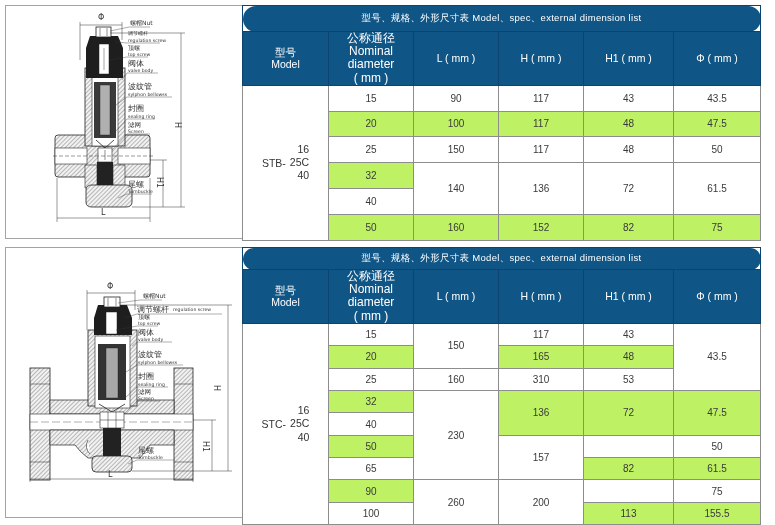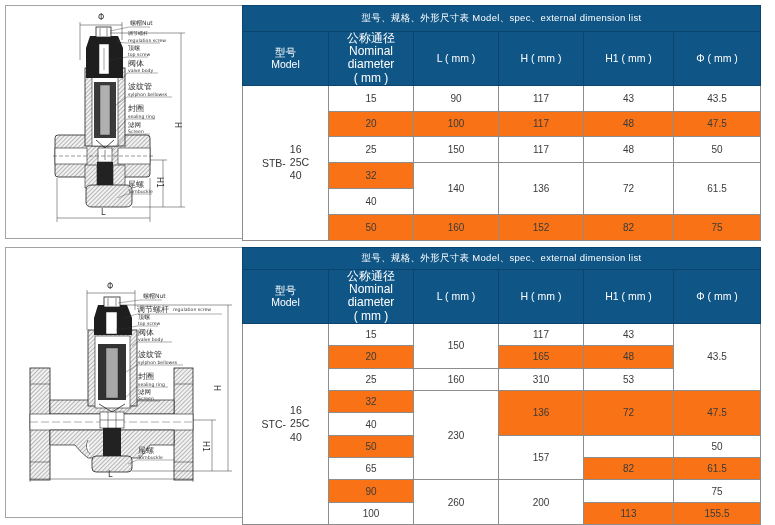--- a/index.html
+++ b/index.html
@@ -15,33 +15,33 @@
   .lbl-en { font-size:4.6px; fill:#333; font-family:"DejaVu Sans", sans-serif; }
   .lbl-mix { font-size:6px; fill:#333; font-family:"DejaVu Sans", sans-serif; }
   .dim-lbl { font-size:8px; fill:#333; font-family:"DejaVu Sans", sans-serif; }
 
   table.dim-table { position:absolute; left:242px; width:518px; border-collapse:collapse;
                     table-layout:fixed; font-family:"Liberation Sans", "DejaVu Sans", sans-serif; }
   table.t1 { top:5px; height:233px; }
   table.t2 { top:247px; height:270px; }
   .dim-table th { background:#0f5586; color:#fff; font-weight:normal; text-align:center;
                   border:1px solid #0b446e; padding:0; line-height:1.15; }
-  .dim-table .title-row th { font-size:9.5px; letter-spacing:0.3px; }
+  .dim-table .title-row th { font-size:9.5px; letter-spacing:0.3px;border-radius:13px; }
   .t1 .title-row th { height:25px; }
   .t1 .head-row th { height:51px; font-size:10.5px; }
   .t2 .title-row th { height:21px; }
   .t2 .head-row th { height:45px; font-size:10.5px; }
   .dim-table .head-row th.small { font-size:12px; line-height:1.1;margin-left:44px; }
   .dim-table td { border:1px solid #8d8d8d; text-align:center; font-size:10px; color:#3a3a3a;
                   padding:0; background:#fff; }
-  .dim-table td.hl { background:#f97316; }
+  .dim-table td.hl { background:#bef264; }
   .t1 tr.data-row { height:25.8px; }
   .t2 tr.data-row { height:22.4px; }
   .model-wrap { display:inline-flex; align-items:center; gap:4px; font-size:10.5px; color:#333; }
-  .pressures { display:flex; flex-direction:column; align-items:flex-start; line-height:1.25; }
+  .pressures { display:flex; flex-direction:column; align-items:flex-end; line-height:1.25; }
 </style>
 </head>
 <body>
 
 <div class="panel panel-1"></div>
 
 <svg class="diagram d1" viewBox="0 0 242 240">
   <defs>
     <pattern id="hatch1" width="3" height="3" patternUnits="userSpaceOnUse" patternTransform="rotate(45)">
       <rect width="3" height="3" fill="#f2f2f2"></rect>

